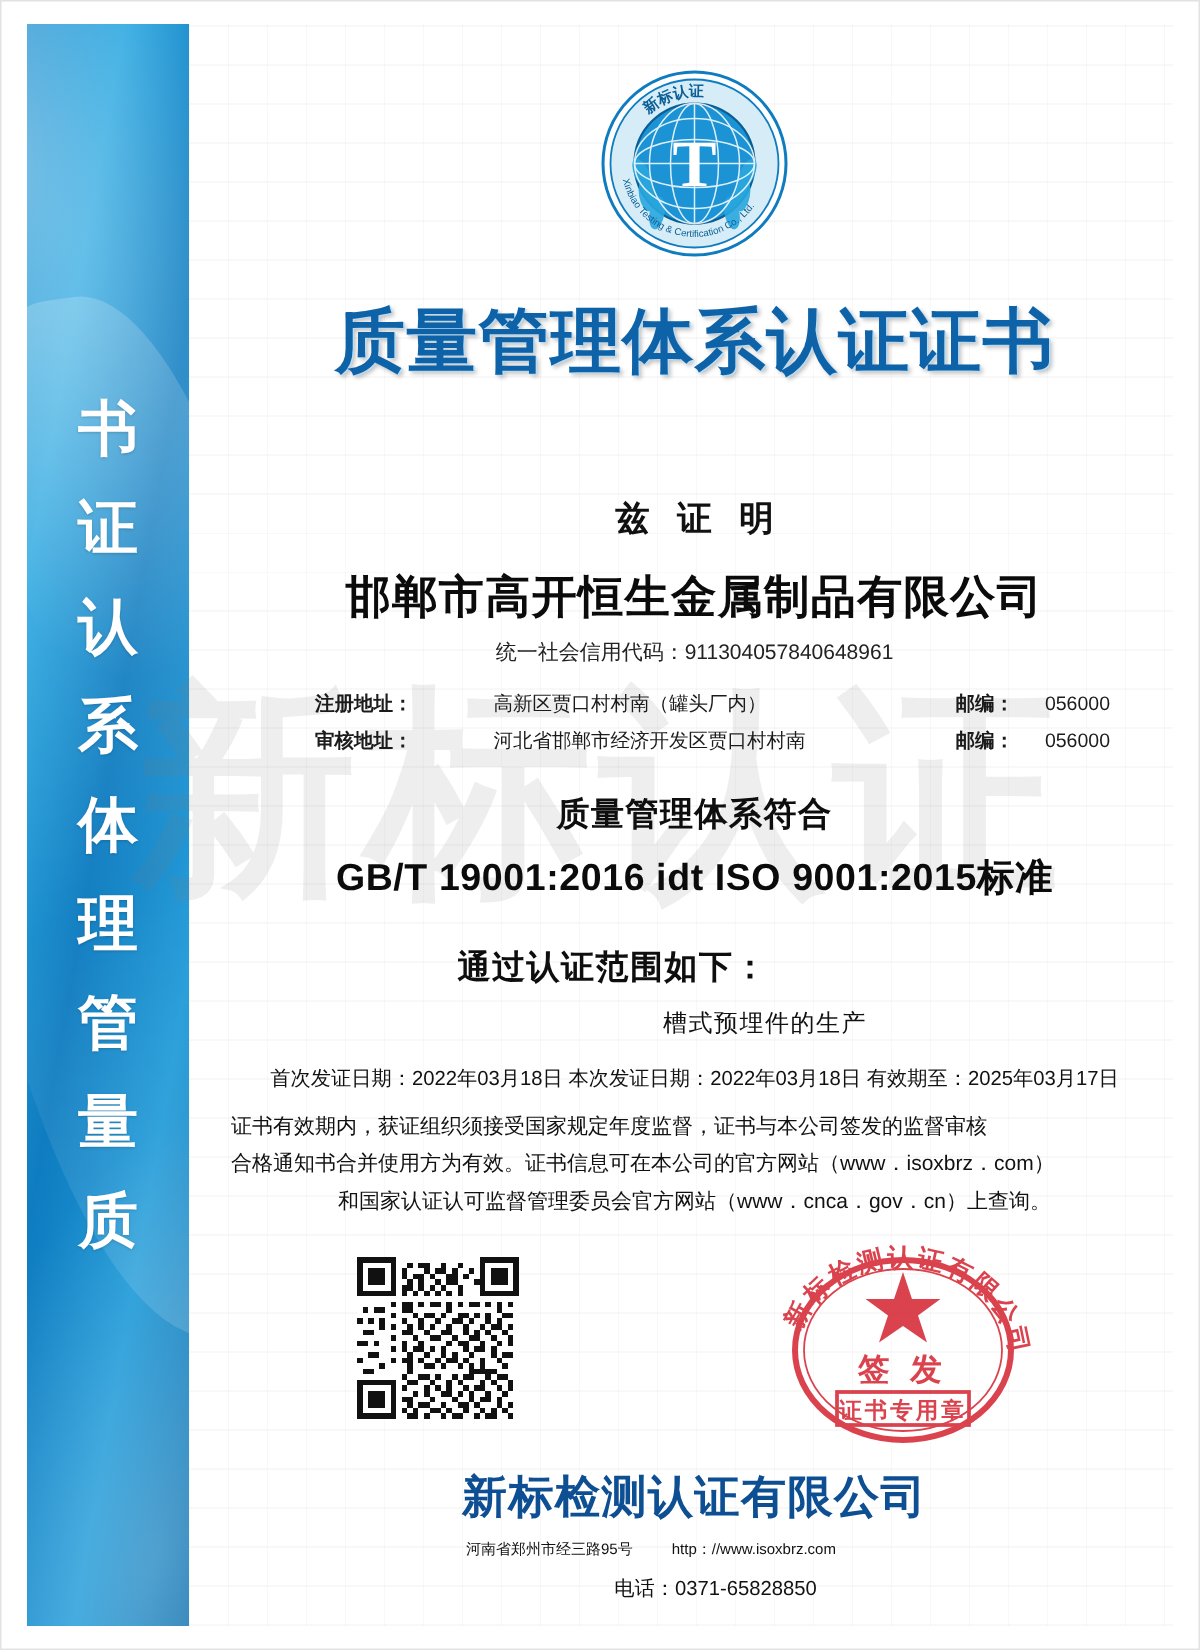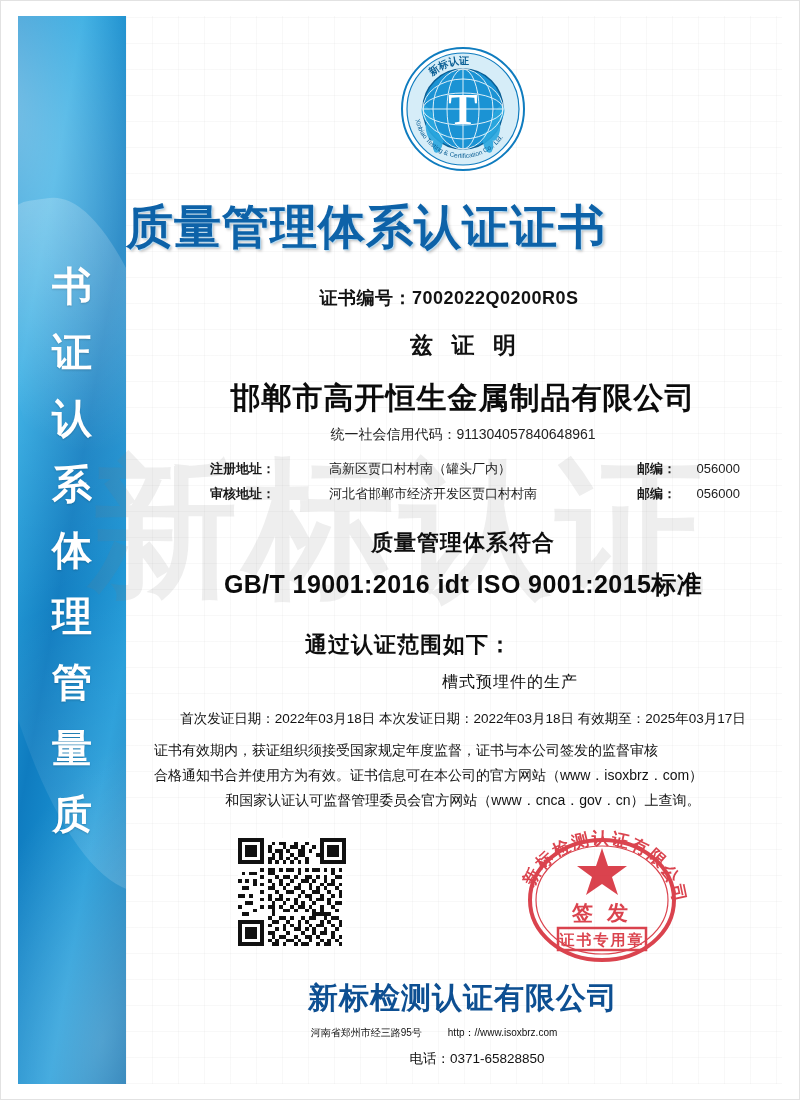--- a/index.html
+++ b/index.html
@@ -140,21 +140,21 @@
     width: 126px;
     height: 126px;
   }
 
   
   .main-title {
     position: absolute;
     left: 0;
     top: 196px;
     width: 674px;
-    text-align: left;
+    text-align: center;
     font-size: 47px;
     font-weight: bold;
     letter-spacing: 1px;
     color: #0d62a8;
     text-shadow:
       1px 1px 0 #b9dcf2,
       2px 2px 3px rgba(0,0,0,0.25);
   }
 
   .cert-no {
@@ -427,23 +427,20 @@
           <textPath href="#arcTop" startOffset="26%">新标认证</textPath>
         </text>
         <text font-family="Liberation Sans, sans-serif" font-size="6.5" fill="#0b5f95">
           <textPath href="#arcBot" startOffset="7%">Xinbiao Testing &amp; Certification Co., Ltd.</textPath>
         </text>
       </svg>
     </div>
 
     <div class="main-title">质量管理体系认证证书</div>
 
-    <div class="cert-no">
-      <span>证书编号：</span><span>7002022Q0200R0S</span>
-    </div>
 
     <div class="hereby">兹 证 明</div>
 
     <div class="company">邯郸市高开恒生金属制品有限公司</div>
 
     <div class="credit-code">统一社会信用代码：911304057840648961</div>
 
     <div class="addr-block">
       <div class="addr-row">
         <span class="addr-label">注册地址：</span>

